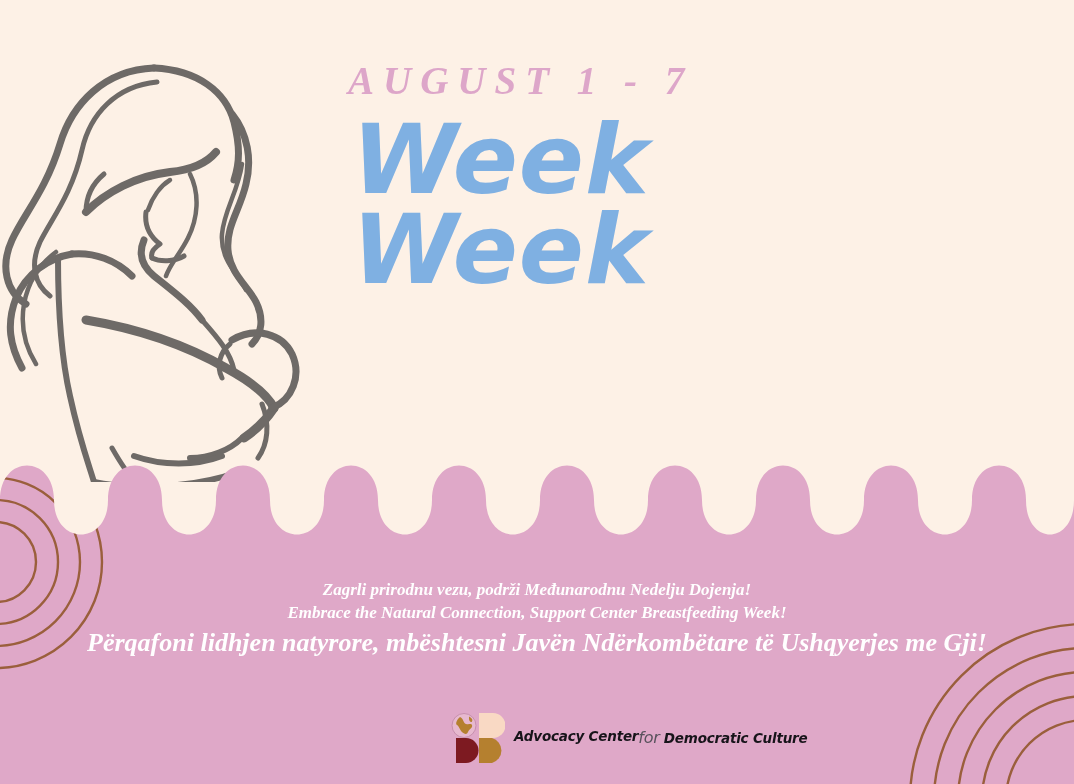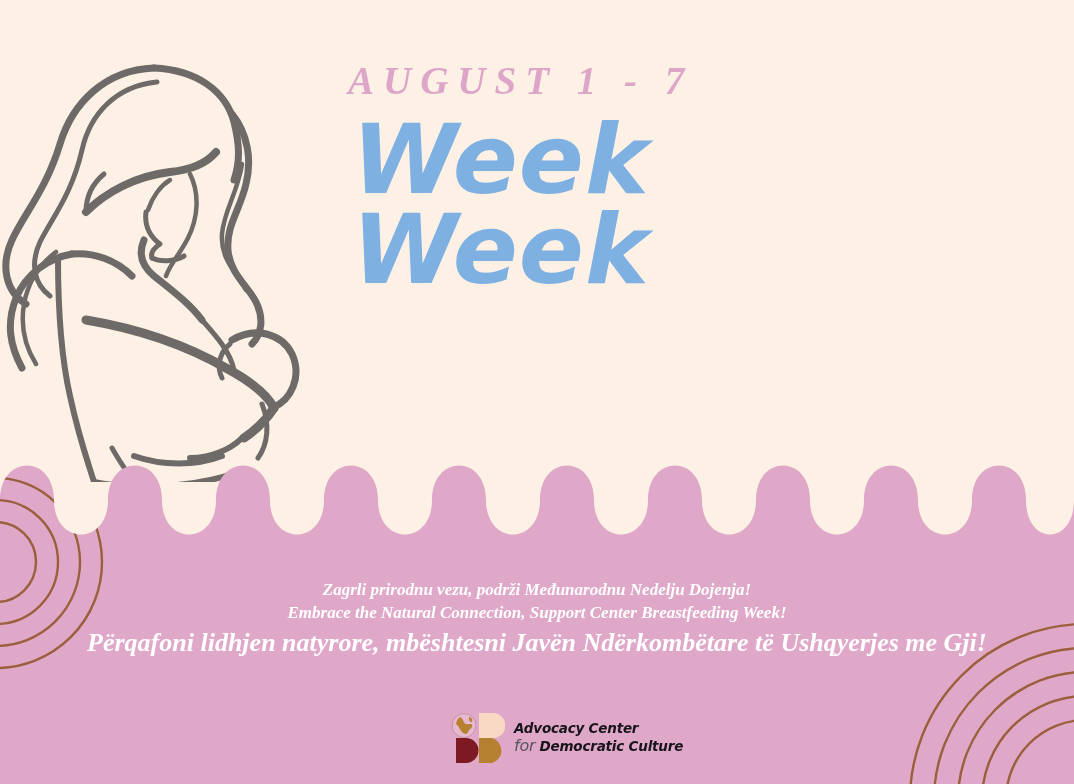--- a/index.html
+++ b/index.html
@@ -108,21 +108,20 @@
     align-items: center;
     gap: 9px;
   }
   .logo-mark {
     width: 54px;
     height: 50px;
     flex: 0 0 auto;
   }
   .logo-text {
     display: flex;
-    flex-direction: column;
     justify-content: flex-end;
     line-height: 1.14;
   }
   .logo-line1 {
     font-family: "DejaVu Sans", sans-serif;
     font-weight: bold;
     font-size: 13.5px;
     color: #17141a;
     letter-spacing: -0.2px;
   }

